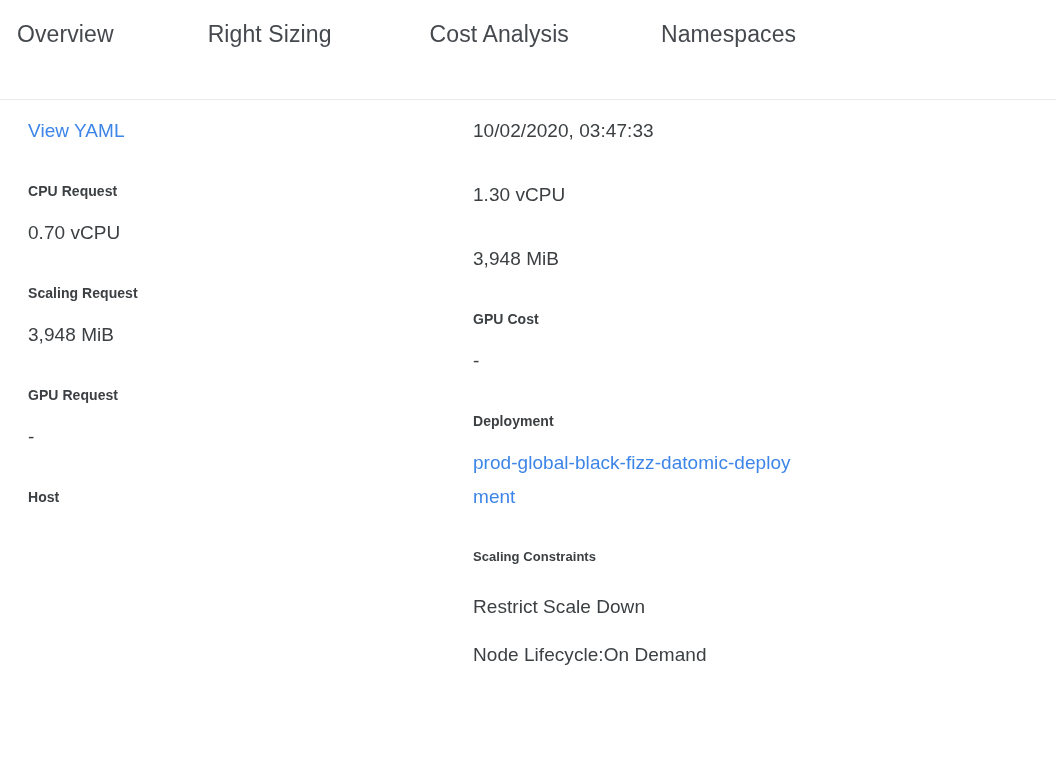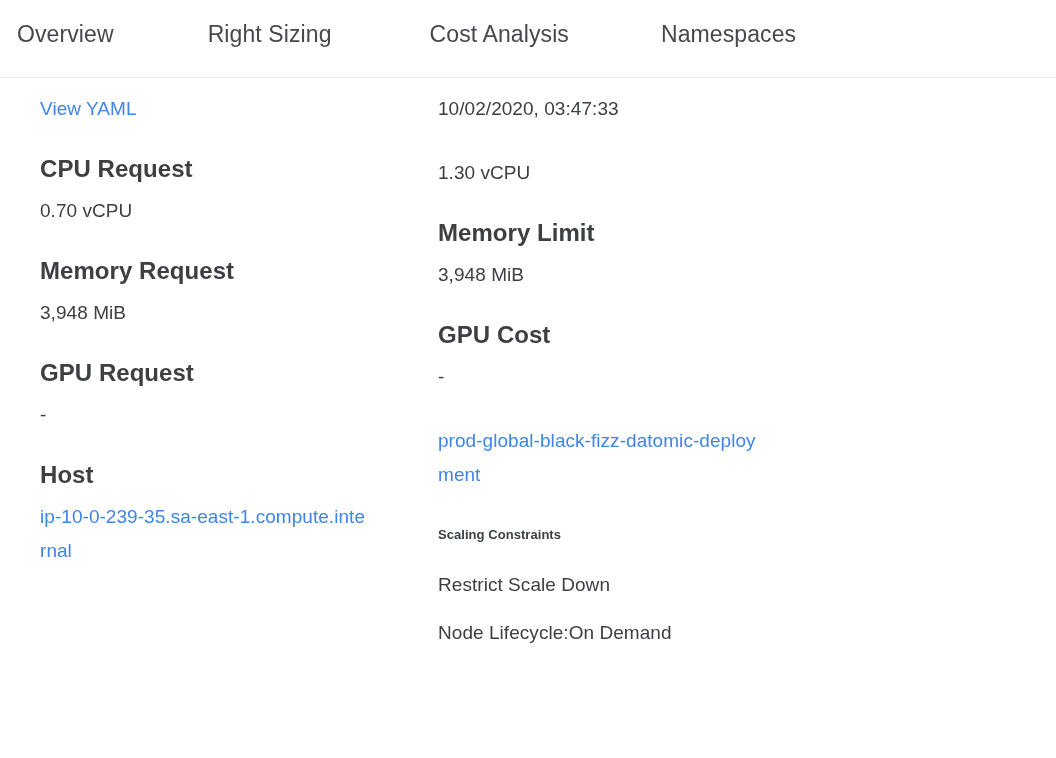--- a/index.html
+++ b/index.html
@@ -14,21 +14,21 @@
     height: 758px;
     font-family: "Liberation Sans", sans-serif;
     color: #3c4043;
     overflow: hidden;
     position: relative;
   }
 
   
   .tabbar {
     position: relative;
-    height: 78px;
+    height: 100px;
     border-bottom: 1px solid #e8eaed;
     background: #ffffff;
   }
   .tabbar-inner {
     display: flex;
     align-items: center;
     height: 77px;
   }
   .tab {
     position: relative;
@@ -71,30 +71,30 @@
   
   .details {
     position: relative;
     padding-top: 18px;
   }
   .col {
     position: absolute;
     top: 18px;
     width: 380px;
   }
-  .col-left  { left: 40px; }
-  .col-right { left: 438px; }
+  .col-left  { left: 28px; }
+  .col-right { left: 473px; }
 
   .field {
     margin: 0 0 30px 0;
   }
   .field:last-child { margin-bottom: 0; }
 
   .field-label {
-    font-size: 24px;
+    font-size: 14px;
     font-weight: 700;
     color: #3c4043;
     line-height: 26px;
     margin: 0 0 12px 0;
     letter-spacing: 0.05px;
   }
   .field-value {
     font-size: 19px;
     font-weight: 400;
     color: #3c4043;
@@ -178,57 +178,54 @@
     <div class="top-line linkline">
       <a class="link" href="#">View YAML</a>
     </div>
 
     <div class="field">
       <div class="field-label">CPU Request</div>
       <div class="field-value">0.70 vCPU</div>
     </div>
 
     <div class="field">
-      <div class="field-label">Memory Request</div>
+      <div class="field-label">Scaling Request</div>
       <div class="field-value">3,948 MiB</div>
     </div>
 
     <div class="field">
       <div class="field-label">GPU Request</div>
       <div class="field-value">-</div>
     </div>
 
     <div class="field">
       <div class="field-label">Host</div>
-      <div class="field-value wrap">
-        <a class="link" href="#">ip-10-0-239-35.sa-east-1.compute.internal</a>
-      </div>
     </div>
 
   </div>
 
   <div class="col col-right">
 
     <div class="top-line">10/02/2020, 03:47:33</div>
 
     <div class="field">
       <div class="field-value">1.30 vCPU</div>
     </div>
 
     <div class="field">
-      <div class="field-label">Memory Limit</div>
       <div class="field-value">3,948 MiB</div>
     </div>
 
     <div class="field">
       <div class="field-label">GPU Cost</div>
       <div class="field-value">-</div>
     </div>
 
     <div class="field">
+      <div class="field-label">Deployment</div>
       <div class="field-value wrap">
         <a class="link" href="#">prod-global-black-fizz-datomic-deployment</a>
       </div>
     </div>
 
     <div class="field">
       <div class="constraints-heading">Scaling Constraints</div>
       <div class="constraint-item">Restrict Scale Down</div>
       <div class="constraint-item">Node Lifecycle:On Demand</div>
     </div>

